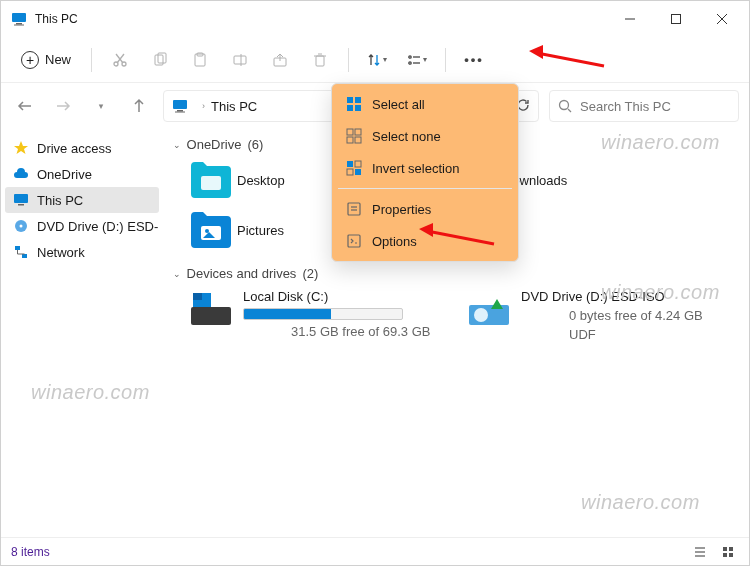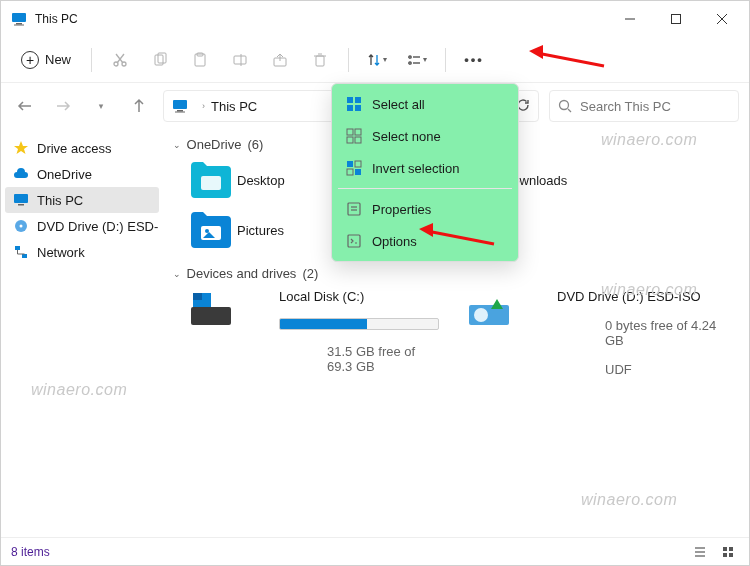--- a/index.html
+++ b/index.html
@@ -30,33 +30,33 @@
 .main { flex: 1; padding: 4px 10px; overflow: hidden; position: relative; }
 .section-hdr { display: flex; align-items: center; gap: 6px; color: #444; margin: 4px 0 8px; }
 .section-hdr .chev { font-size: 9px; color: #666; }
 .grid-items { display: flex; flex-wrap: wrap; gap: 10px 28px; margin-left: 16px; margin-bottom: 16px; }
 .folder-item { display: flex; align-items: center; gap: 4px; width: 210px; }
 .fi-icon { width: 44px; height: 40px; }
 .fi-label { font-size: 13px; }
 .drives { display: flex; gap: 28px; margin-left: 16px; }
 .drive { display: flex; gap: 10px; width: 250px; }
 .dv-icon { width: 44px; height: 40px; flex: 0 0 44px; }
-.dv-info { display: flex; flex-direction: column; gap: 14px; margin-left: 36px; }
+.dv-info { display: flex; flex-direction: column; gap: 4px; }
 .dv-bar { width: 160px; height: 12px; border: 1px solid #ccc; border-radius: 2px; overflow: hidden; background: #f4f4f4; }
 .dv-bar-fill { height: 100%; background: #0a84d6; }
 .dv-free { font-size: 13px; color: #666; padding-left: 48px; }
 .statusbar { position: absolute; bottom: 0; left: 0; right: 0; height: 28px; border-top: 1px solid #eee; display: flex; align-items: center; padding: 0 10px; font-size: 12px; color: #4c1d95; }
 .statusbar .view-toggles { margin-left: auto; display: flex; gap: 6px; }
 .view-tg { width: 22px; height: 20px; display: flex; align-items: center; justify-content: center; }
-.popup { position: absolute; left: 330px; top: 82px; width: 188px; background: #86efac; border: 1px solid #ddd; border-radius: 6px; box-shadow: 0 8px 22px rgba(0,0,0,.15); padding: 4px; z-index: 50; }
+.popup { position: absolute; left: 330px; top: 82px; width: 188px; background: #fdba74; border: 1px solid #ddd; border-radius: 6px; box-shadow: 0 8px 22px rgba(0,0,0,.15); padding: 4px; z-index: 50; }
 .pop-item { display: flex; align-items: center; gap: 10px; padding: 8px 10px; border-radius: 4px; }
 .pop-sep { height: 1px; background: #e5e5e5; margin: 4px 2px; }
 .pop-ic { width: 16px; height: 16px; flex: 0 0 16px; }
 .arrow { position: absolute; z-index: 60; }
-.watermark { position: absolute; color: #c9c9c9; font-size: 16px; pointer-events: none; font-style: italic; letter-spacing: .5px; }
+.watermark { position: absolute; color: #c9c9c9; font-size: 20px; pointer-events: none; font-style: italic; letter-spacing: .5px; }
 </style>
 </head>
 <body>
 
 <div class="titlebar">
   <svg class="titlebar-icon" viewBox="0 0 16 16">
       <rect x="1" y="2" width="14" height="9" rx="1" fill="#0a84d6"></rect>
       <rect x="5" y="12" width="6" height="1.5" fill="#666"></rect>
       <rect x="3" y="13.5" width="10" height="1" fill="#666"></rect>
     </svg>

